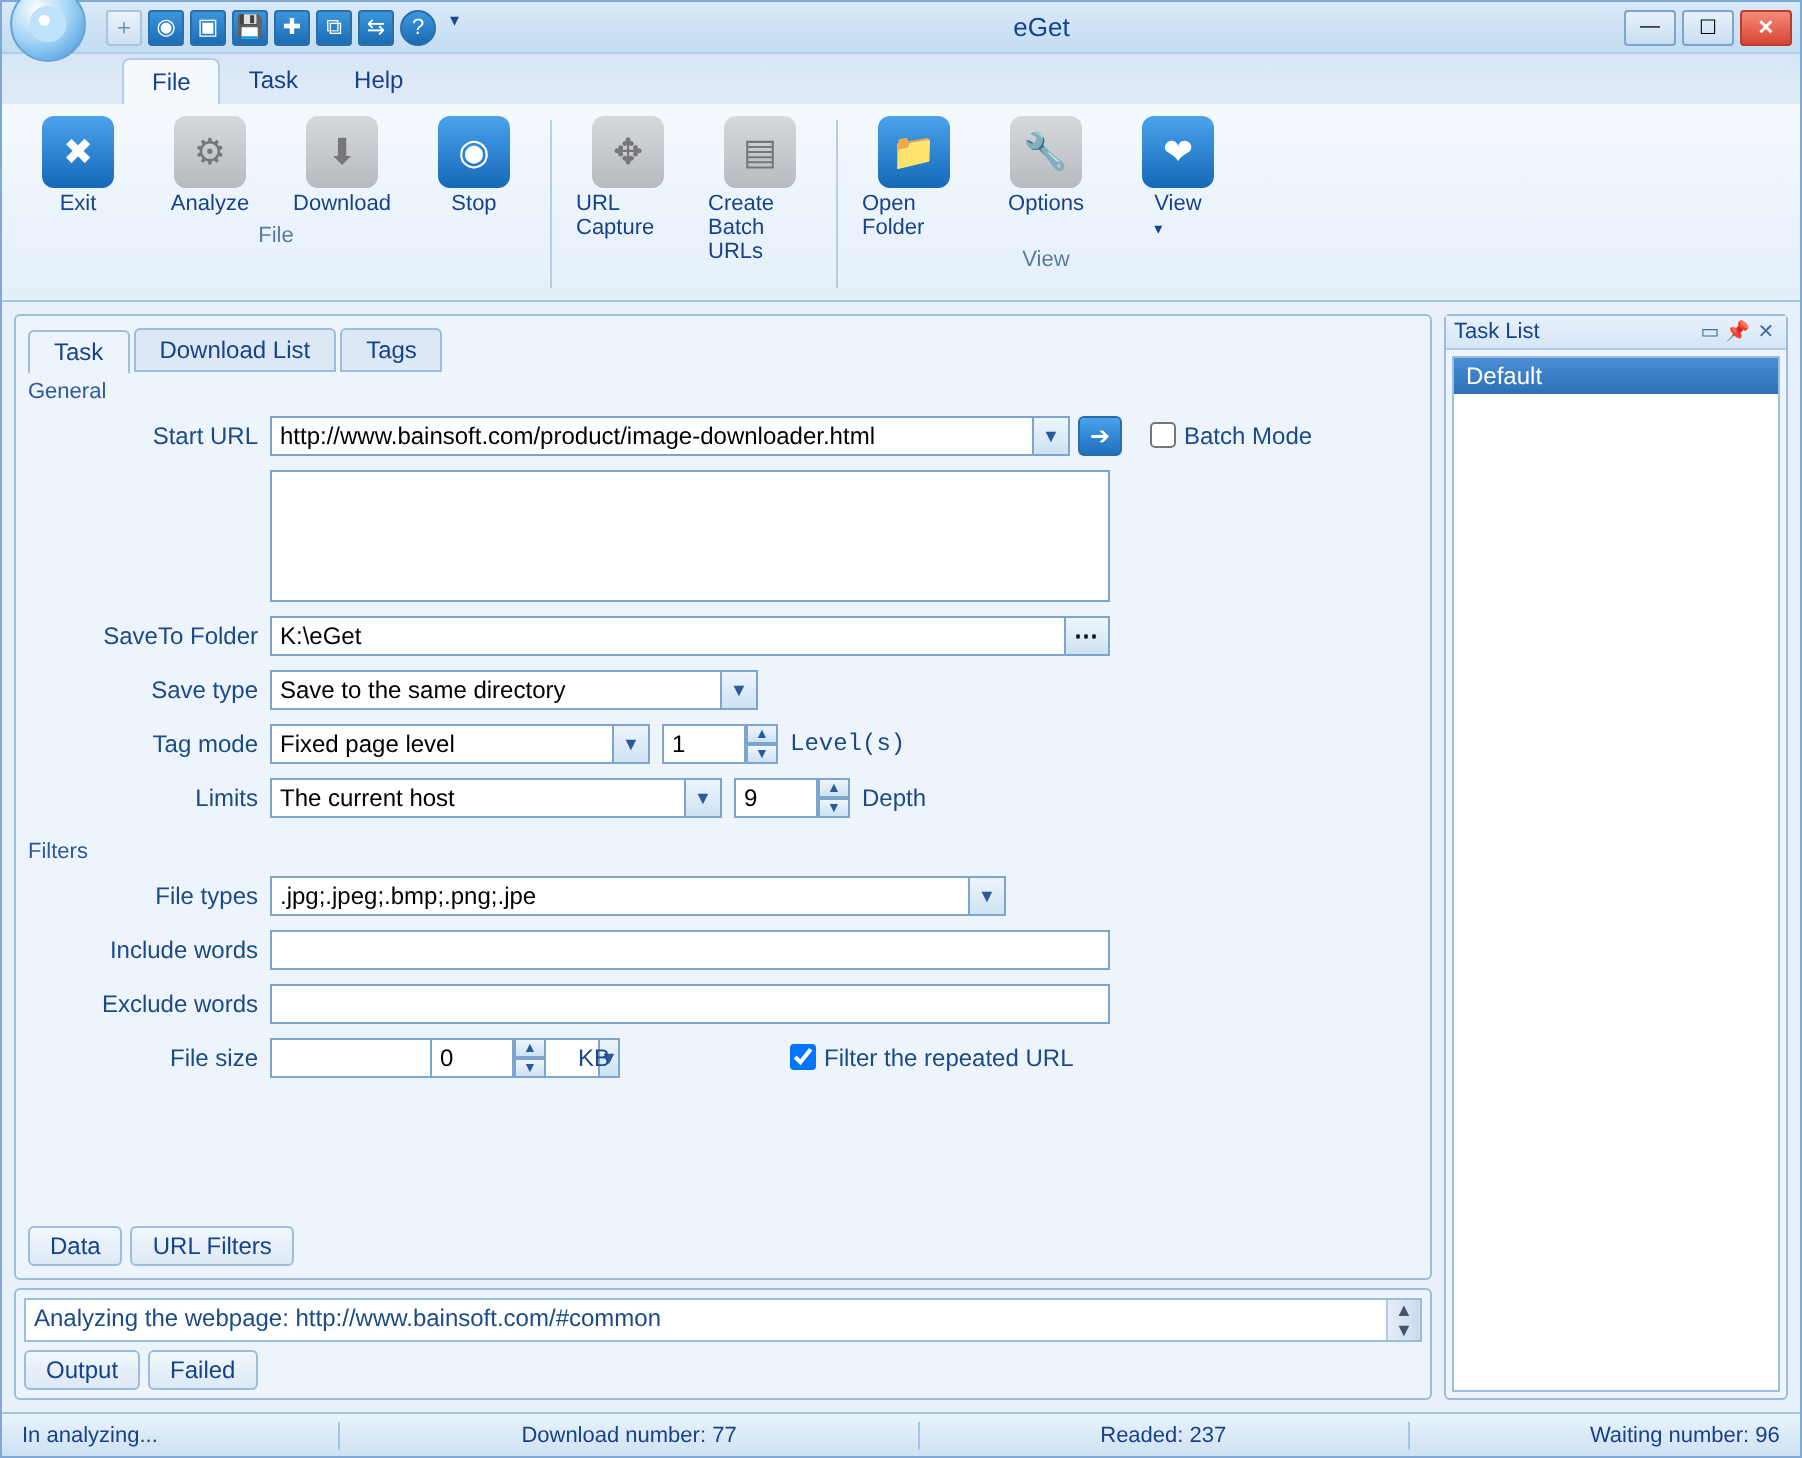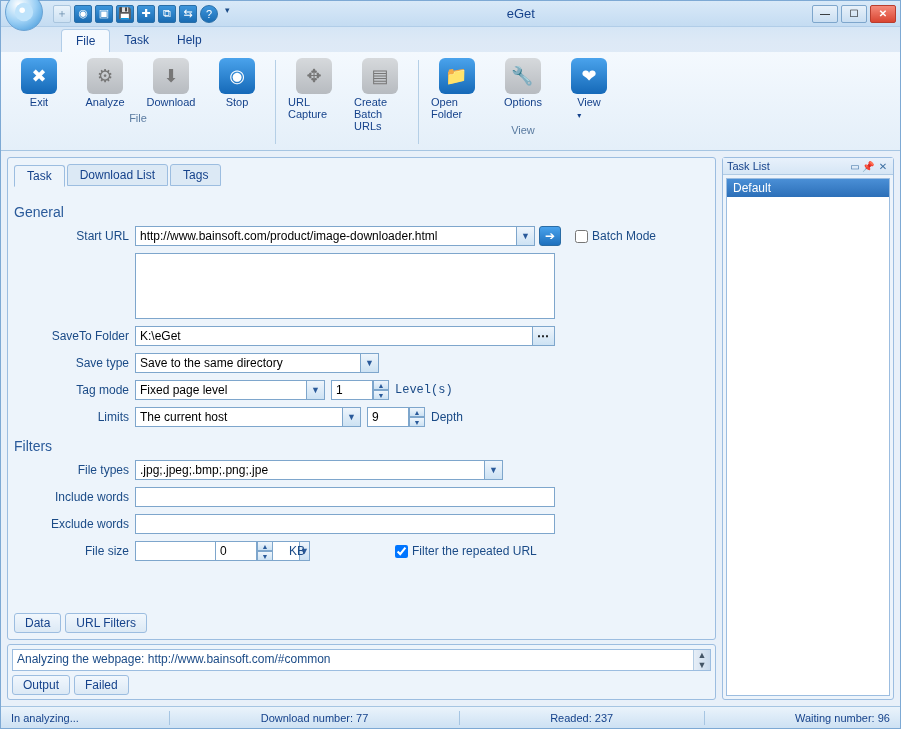--- a/index.html
+++ b/index.html
@@ -82,21 +82,21 @@
 .panel {
   background: #edf4fb; border: 1px solid #9cbde0; border-radius: 3px;
 }
 .task-panel { flex: 1; padding: 6px; display: flex; flex-direction: column;}
 .tabs { display: flex; margin-bottom: 2px;}
 .tabs .tab {
   padding: 3px 12px; border: 1px solid #9cbde0; background:#dce9f5;
   border-radius: 3px 3px 0 0; color: #15428b; cursor: pointer; margin-right: 2px;
 }
 .tabs .tab.active { background: #edf4fb; border-bottom-color: #edf4fb; z-index: 1; position: relative; top: 1px;}
-.section-label { color: #2a5a9a; font-size: 14px; margin: 16px 0 6px 0;}
+.section-label { color: #2a5a9a; font-size: 11px; margin: 2px 0 6px 0;}
 .form { padding: 0 6px; }
 .form-row { display: flex; align-items: center; margin-bottom: 7px; }
 .form-row .lab { width: 115px; text-align: right; padding-right: 6px; color: #1b4b87;}
 .field {
   border: 1px solid #7ea6cc; background: #fff; height: 20px;
   padding: 0 4px; font-size: 12px; font-family: inherit;
 }
 .combo { display:flex; }
 .combo .field { flex:1; }
 .combo .drop {
@@ -129,21 +129,21 @@
 .btn-row{display:flex;gap:4px;margin-top:4px;}
 .btn-row .mini, .bottom-tabs .mini{
   padding:2px 10px;border:1px solid #9cbde0;background:linear-gradient(#f1f7fd,#dce9f5);
   color:#15428b;border-radius:3px;cursor:pointer;
 }
 .statusbar{
   height:22px;border-top:1px solid #a6c5e2;background:linear-gradient(#eaf3fb,#cde1f3);
   display:flex;align-items:center;gap:20px;padding:0 10px;color:#15428b;font-size:11px;justify-content:space-between;
 }
 .statusbar .sep{width:1px;height:14px;background:#a6c5e2;}
-.chk{display:inline-flex;align-items:flex-end;gap:4px;color:#1b4b87;}
+.chk{display:inline-flex;align-items:flex-start;gap:4px;color:#1b4b87;}
 .chk input{margin:0;}
 .dots-btn{width:22px;height:20px;border:1px solid #7ea6cc;border-left:none;background:linear-gradient(#eef5fc,#cde2f3);display:flex;align-items:center;justify-content:center;cursor:pointer;font-weight:bold;letter-spacing:1px;}
 .spinner{display:flex;}
 .spinner .field{width:42px;}
 .spinner .spins{display:flex;flex-direction:column;}
 .spinner .spins span{width:16px;height:10px;background:linear-gradient(#eef5fc,#cde2f3);border:1px solid #7ea6cc;font-size:7px;display:flex;align-items:center;justify-content:center;cursor:pointer;color:#2a5a9a;}
 .drop-indicator{margin-left:4px;font-size:9px;color:#1b4b87;cursor:pointer;}
 </style>
 </head>
 <body>

